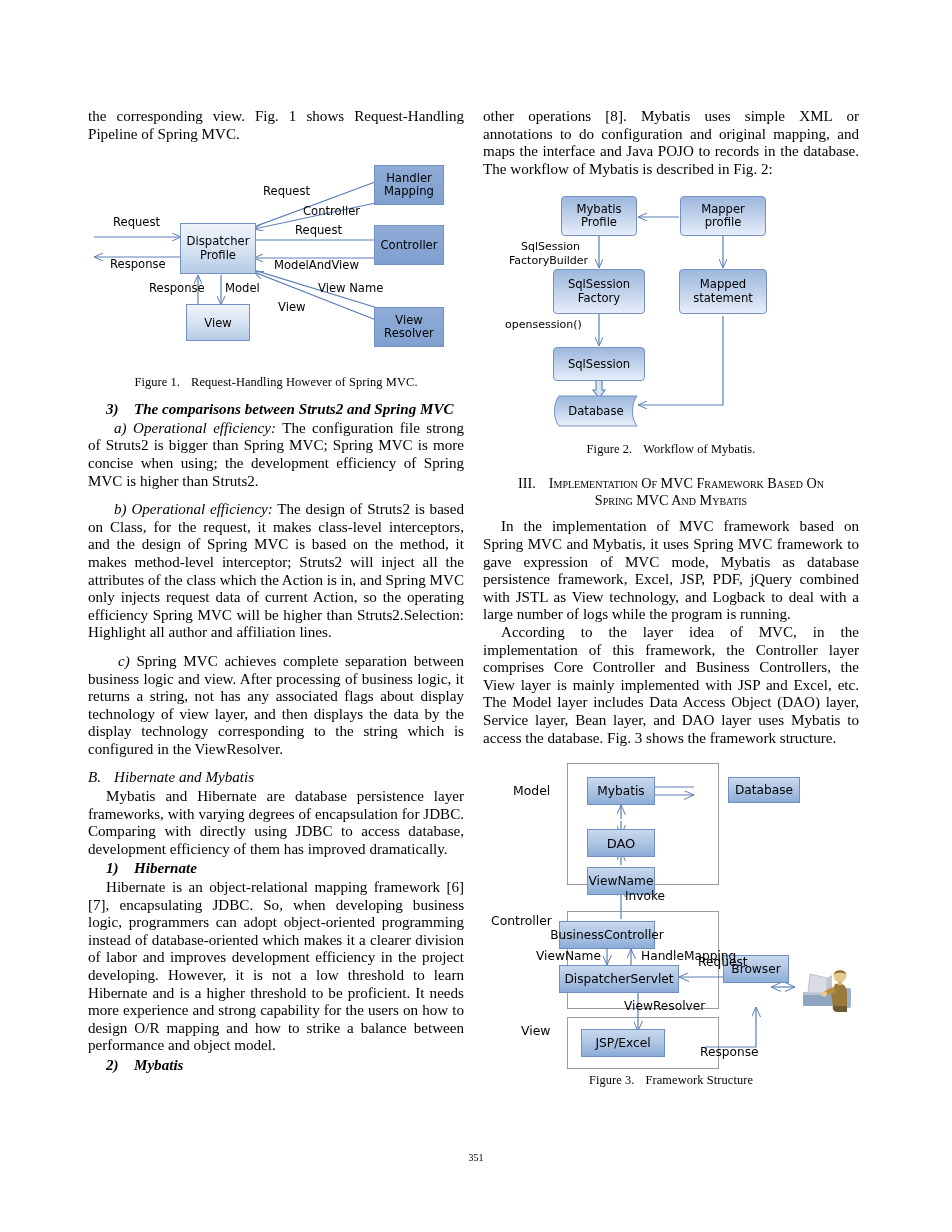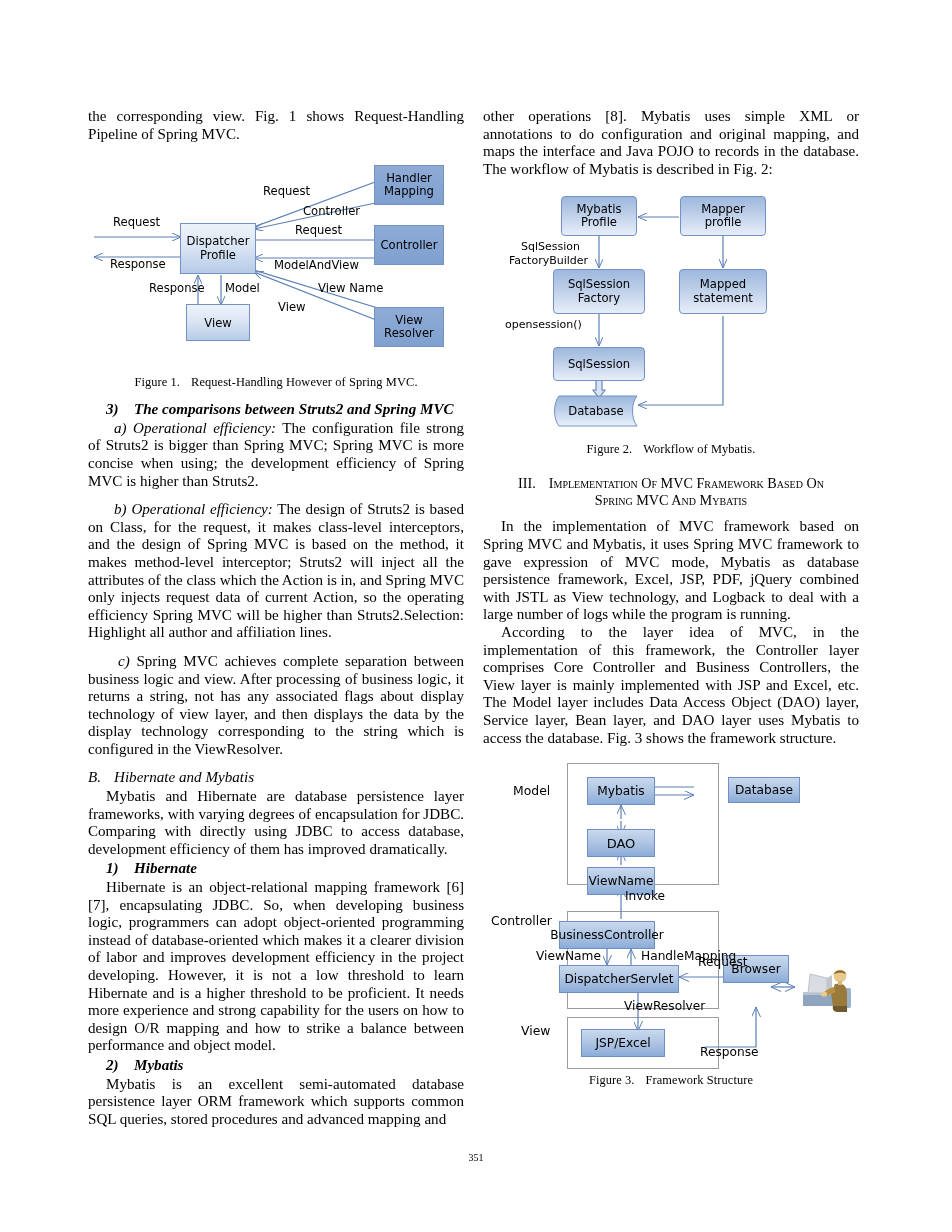--- a/index.html
+++ b/index.html
@@ -215,21 +215,20 @@
     <p class="sub-head3" style="margin:2px 0 1px 0;">
       <span class="lbl">1)</span><span>Hibernate</span>
     </p>
 
     <p class="body ind">Hibernate is an object-relational mapping framework [6] [7], encapsulating JDBC. So, when developing business logic, programmers can adopt object-oriented programming instead of database-oriented which makes it a clearer division of labor and improves development efficiency in the project developing. However, it is not a low threshold to learn Hibernate and is a higher threshold to be proficient. It needs more experience and strong capability for the users on how to design O/R mapping and how to strike a balance between performance and object model.</p>
 
     <p class="sub-head3" style="margin:2px 0 1px 0;">
       <span class="lbl">2)</span><span>Mybatis</span>
     </p>
 
-    <p class="body ind">Mybatis is an excellent semi-automated database persistence layer ORM framework which supports common SQL queries, stored procedures and advanced mapping and</p>
   </div>
 
   <div class="col col-right">
 
     <p class="body">other operations [8]. Mybatis uses simple XML or annotations to do configuration and original mapping, and maps the interface and Java POJO to records in the database. The workflow of Mybatis is described in Fig. 2:</p>
 
     <div class="figbox" style="height:250px; margin-top:12px;">
 
       <svg width="376" height="245" viewBox="0 0 376 245">
         <defs>

